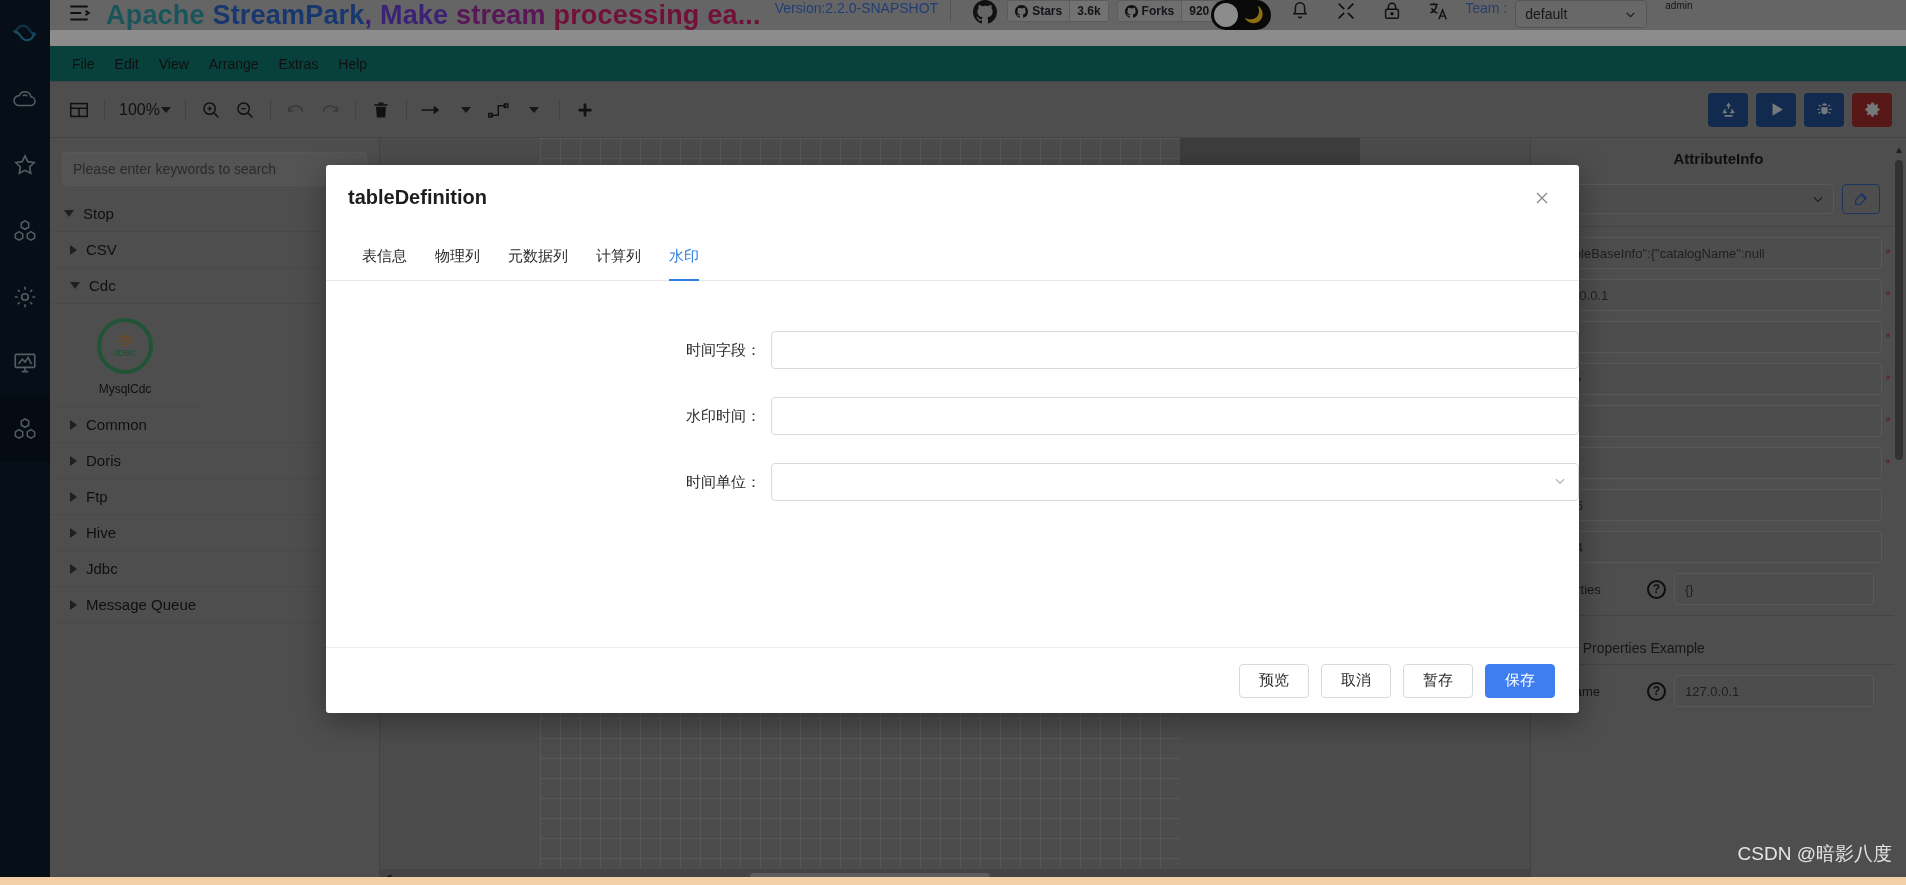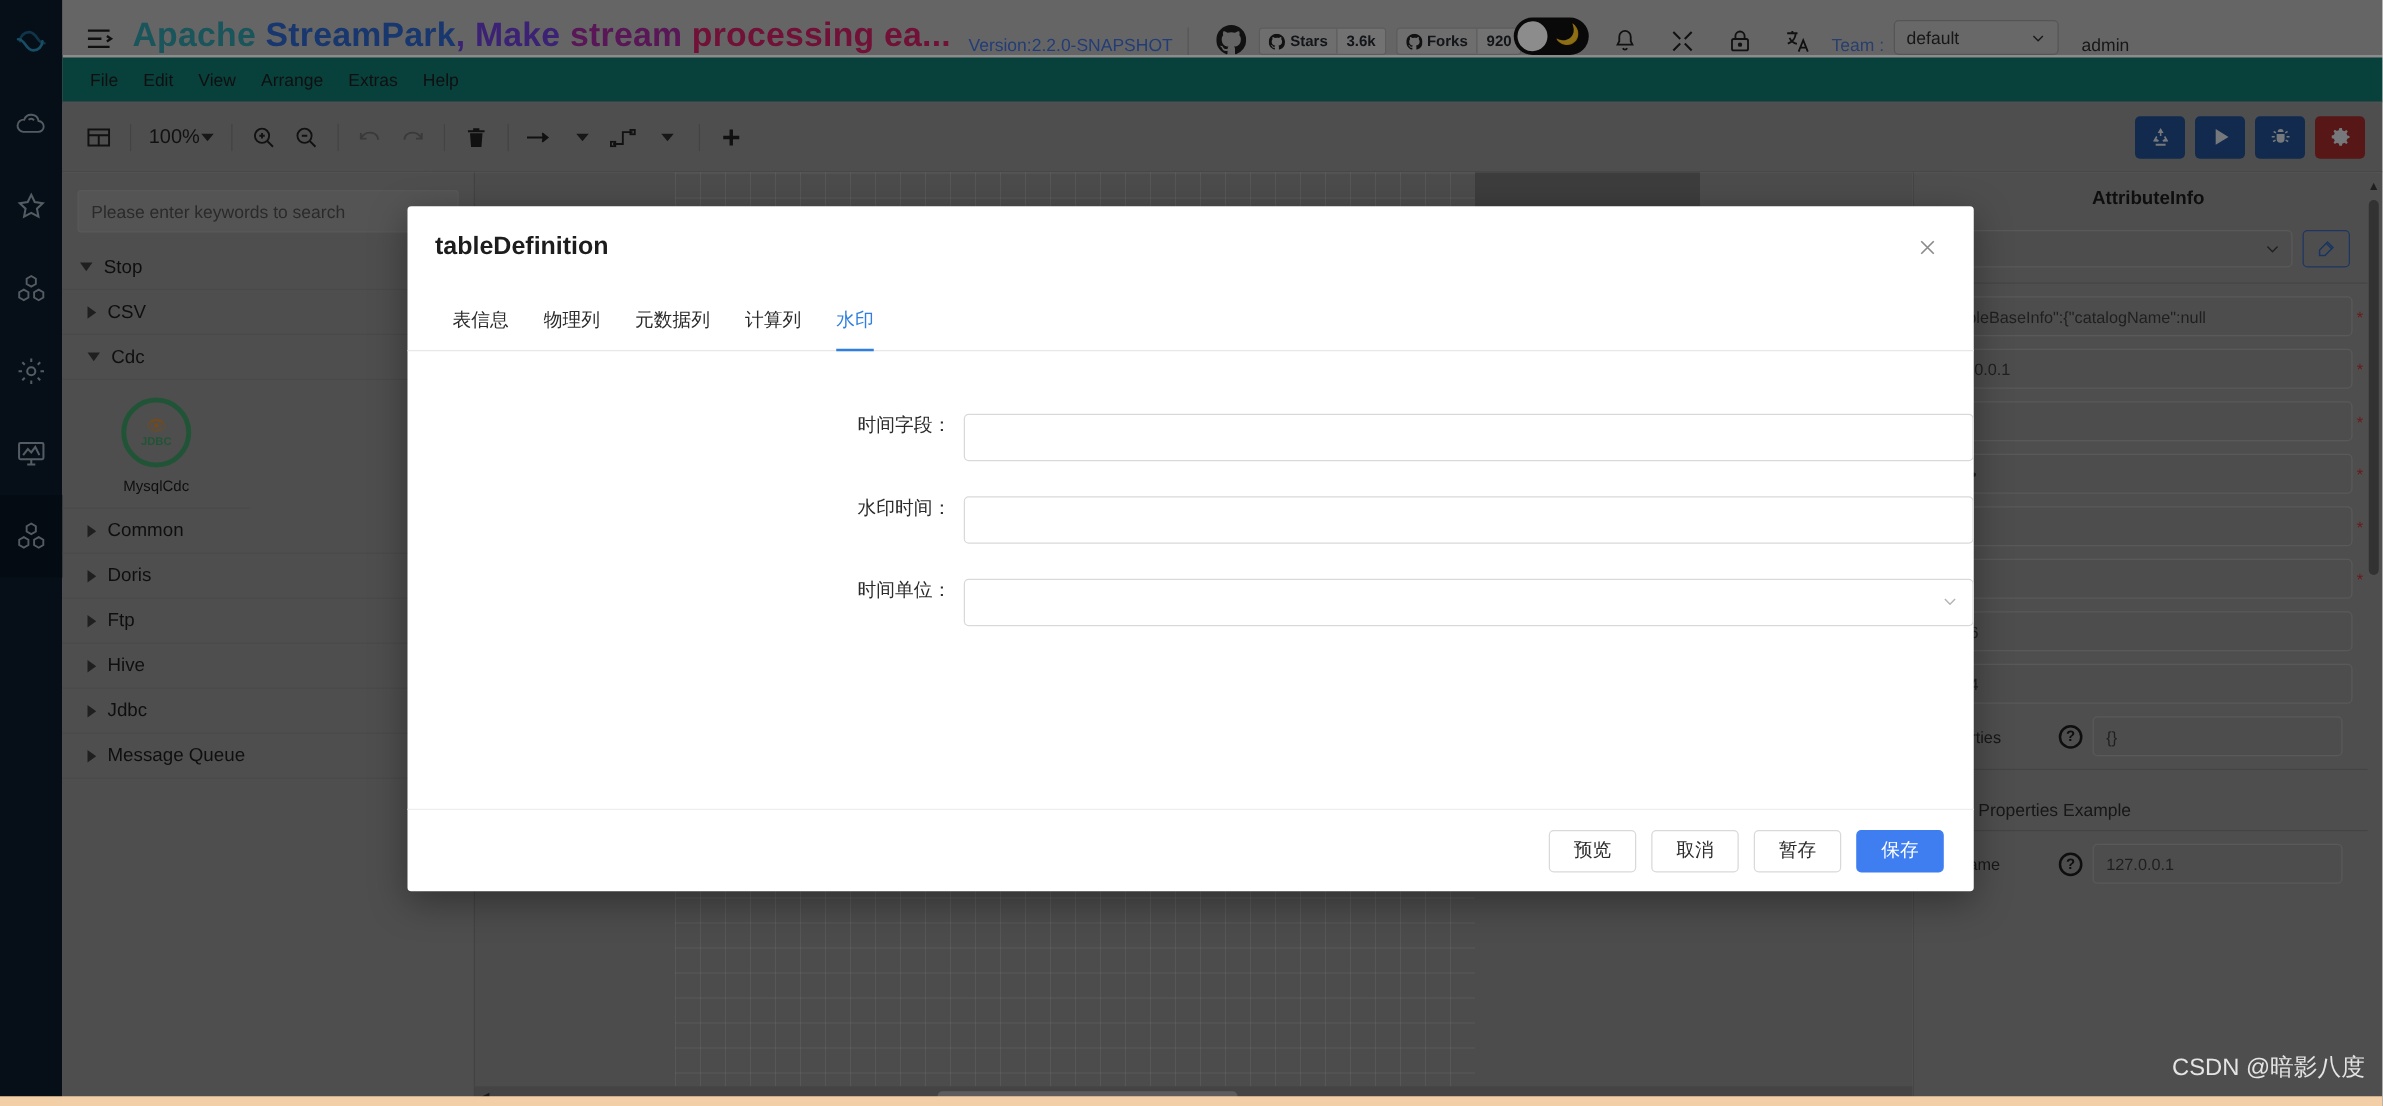--- a/index.html
+++ b/index.html
@@ -20,22 +20,22 @@
     position: absolute; left: 0; top: 0; width: 50px; height: 885px;
     background: #0c1c2c; display: flex; flex-direction: column; align-items: center;
   }
   .rail-item { width: 50px; height: 66px; display: flex; align-items: center; justify-content: center; cursor: pointer; }
   .rail-item svg { width: 26px; height: 26px; }
   .rail-logo { height: 66px; }
   .rail-item.alt { background: #081523; }
 
   
   .header {
-    position: absolute; left: 50px; top: 0; width: 1856px; height: 44px;
-    background: #b9b9b9; display: flex; align-items: flex-end; padding: 0 12px;
+    position: absolute; left: 50px; top: 0; width: 1856px; height: 30px;
+    background: #b9b9b9; display: flex; align-items: flex-start; padding: 0 12px;
   }
   .hamburger { width: 26px; height: 26px; display: flex; align-items: center; justify-content: center; margin-left: 4px; margin-right: 14px; cursor: pointer;}
   .brand { font-size: 27px; font-weight: bold; letter-spacing: .2px; white-space: nowrap; }
   .brand .c1 { color: #2e9ba4; }
   .brand .c2 { color: #2c64c9; }
   .brand .c3 { color: #6c3fd4; }
   .brand .c4 { color: #a42a9e; }
   .brand .c5 { color: #cf1f66; }
   .version { color: #3f6fd8; font-size: 14px; margin-left: 14px; white-space: nowrap; }
   .hdr-divider { width: 1px; height: 22px; background: #9a9a9a; margin: 0 12px; }
@@ -50,21 +50,21 @@
   }
   .theme-toggle .knob { position: absolute; left: 3px; top: 3px; width: 24px; height: 24px; border-radius: 50%; background: #fff; }
   .theme-toggle .moon { position: absolute; right: 7px; top: 6px; font-size: 16px; color: #e8c257; line-height: 18px; }
   .hicon { width: 22px; height: 22px; margin: 0 12px; cursor: pointer; color: #2b2b2b; }
   .team-label { color: #4a72c8; font-size: 14px; margin: 0 8px 0 4px; white-space: nowrap; }
   .team-select {
     width: 132px; height: 28px; border: 1px solid #9c9c9c; border-radius: 4px;
     background: #bdbdbd; display: flex; align-items: center; justify-content: space-between;
     padding: 0 9px; font-size: 14px; color: #2b2b2b; cursor: pointer;
   }
-  .admin { font-size: 14px; color: #2b2b2b; margin-left: 18px; margin-right: 4px; white-space: nowrap; }
+  .admin { font-size: 10px; color: #2b2b2b; margin-left: 18px; margin-right: 4px; white-space: nowrap; }
 
   
   .menubar {
     position: absolute; left: 50px; top: 46px; width: 1856px; height: 36px;
     background: #0f766e; display: flex; align-items: center; padding-left: 12px;
     border-bottom: 1px solid #7f7f7f;
   }
   .menu-item { font-size: 14px; color: #1d1d1d; padding: 4px 10px; cursor: pointer; }
 
   
@@ -165,21 +165,21 @@
     display: flex; flex-direction: column;
   }
   .modal-head { height: 64px; display: flex; align-items: center; padding: 0 22px; position: relative; }
   .modal-title { font-size: 20px; font-weight: bold; color: #1d1d1d; }
   .modal-close { position: absolute; right: 24px; top: 20px; width: 26px; height: 26px; display:flex;align-items:center;justify-content:center; color: #8a8a8a; font-size: 24px; cursor: pointer; line-height: 1; }
   .modal-tabs { display: flex; align-items: flex-end; gap: 0; padding: 0 22px; border-bottom: 1px solid #e8e8e8; height: 52px; }
   .tab { font-size: 15px; color: #2b2b2b; padding: 0 14px 14px 14px; cursor: pointer; position: relative; }
   .tab.active { color: #2f7fe0; }
   .tab.active::after { content: ""; position: absolute; left: 14px; right: 14px; bottom: -1px; height: 2px; background: #2f7fe0; }
   .modal-body { flex: 1; padding: 50px 0 0 0; }
-  .frow { display: flex; margin-bottom: 28px; }
+  .frow { display: flex; align-items: center; margin-bottom: 28px; }
   .flabel { width: 445px; text-align: right; font-size: 15px; color: #2b2b2b; padding-right: 10px; }
   .finput {
     width: 808px; height: 38px; border: 1px solid #d9d9d9; border-radius: 4px; background: #fff;
     display: flex; align-items: center; padding: 0 11px; font-size: 14px; color: #333;
   }
   .finput .chev { margin-left: auto; color: #b4b4b4; }
   .modal-foot {
     height: 66px; border-top: 1px solid #eee; display: flex; align-items: center;
     justify-content: flex-end; gap: 12px; padding-right: 24px;
   }

